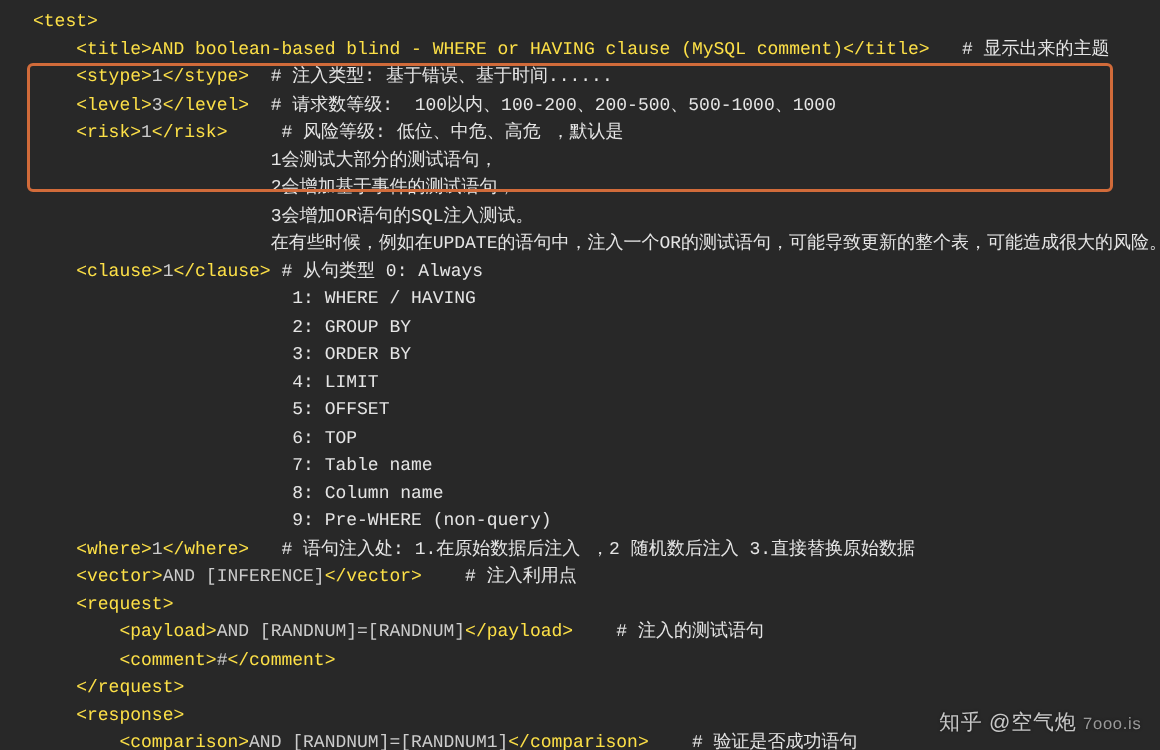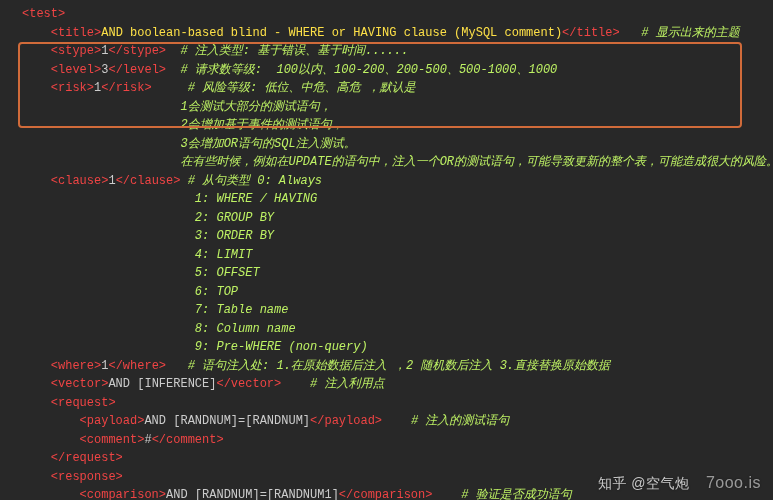--- a/index.html
+++ b/index.html
@@ -13,39 +13,38 @@
     line-height: 18.5px;
     color: #cccccc;
     overflow: hidden;
     position: relative;
   }
   .container {
     padding: 5px 8px 5px 22px;
     white-space: pre;
     position: relative;
   }
-  .tag   { color: #ef4444; }     
+  .tag   { color: #fde047; }     
   .plain { color: #cccccc; }
-  .cmt   { color: #bef264; font-style: italic; }
+  .cmt   { color: #e5e5e5; }
   .title { color: #fde047; }
   .wm {
     position: absolute;
     right: 12px;
     bottom: 8px;
     font-family: Arial, "Microsoft YaHei", sans-serif;
     font-size: 14px;
     color: rgba(255,255,255,0.75);
     text-shadow: 0 0 2px rgba(0,0,0,0.5);
     letter-spacing: 0.5px;
     white-space: nowrap;
   }
   .wm .brand {
     color: rgba(255,255,255,0.55);
-    font-size: 16px;
-    margin-left: 12px;
+    font-size: 11px;
   }
   .hl-box {
     position: absolute;
     border: 2px solid #d16b3a;
     border-radius: 4px;
     left: 18px;
     top: 42px;
     width: 720px;
     height: 82px;
     pointer-events: none;

